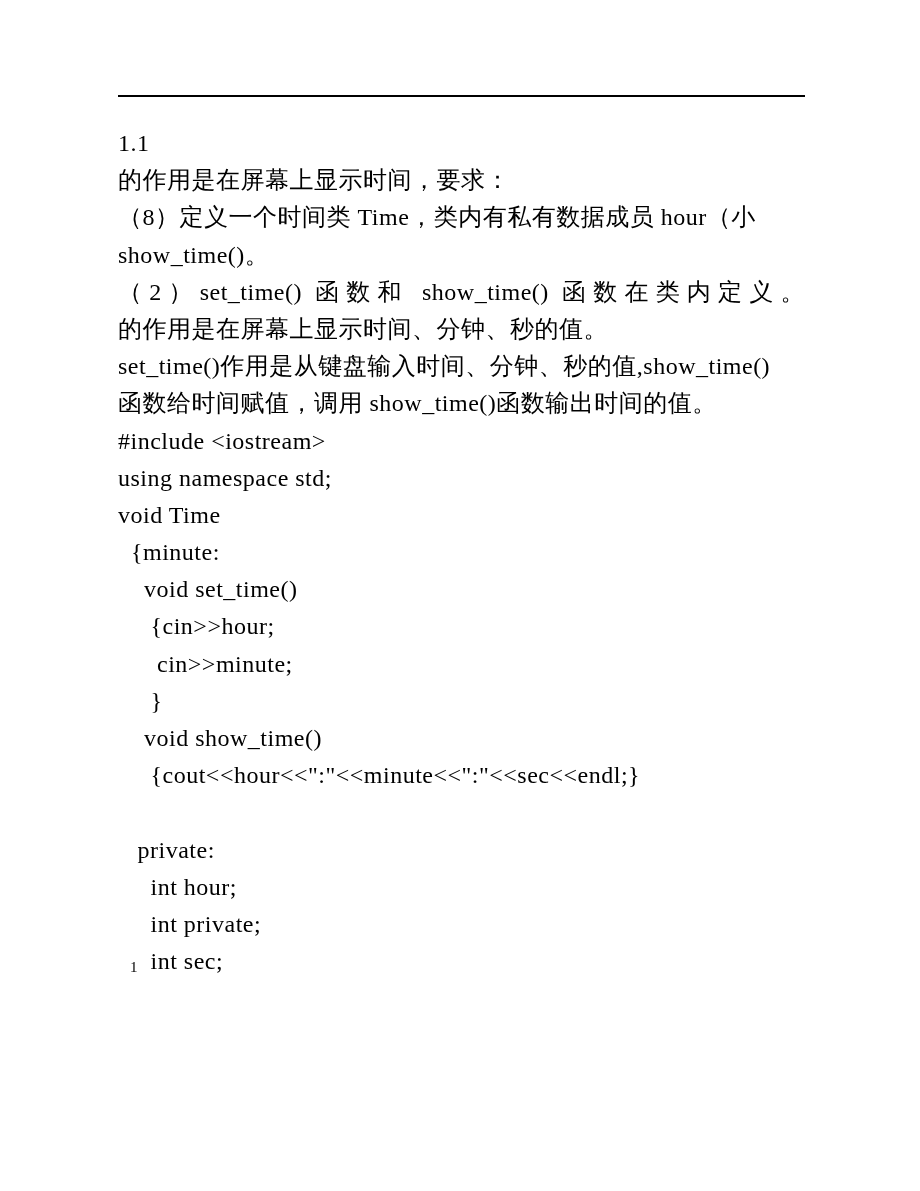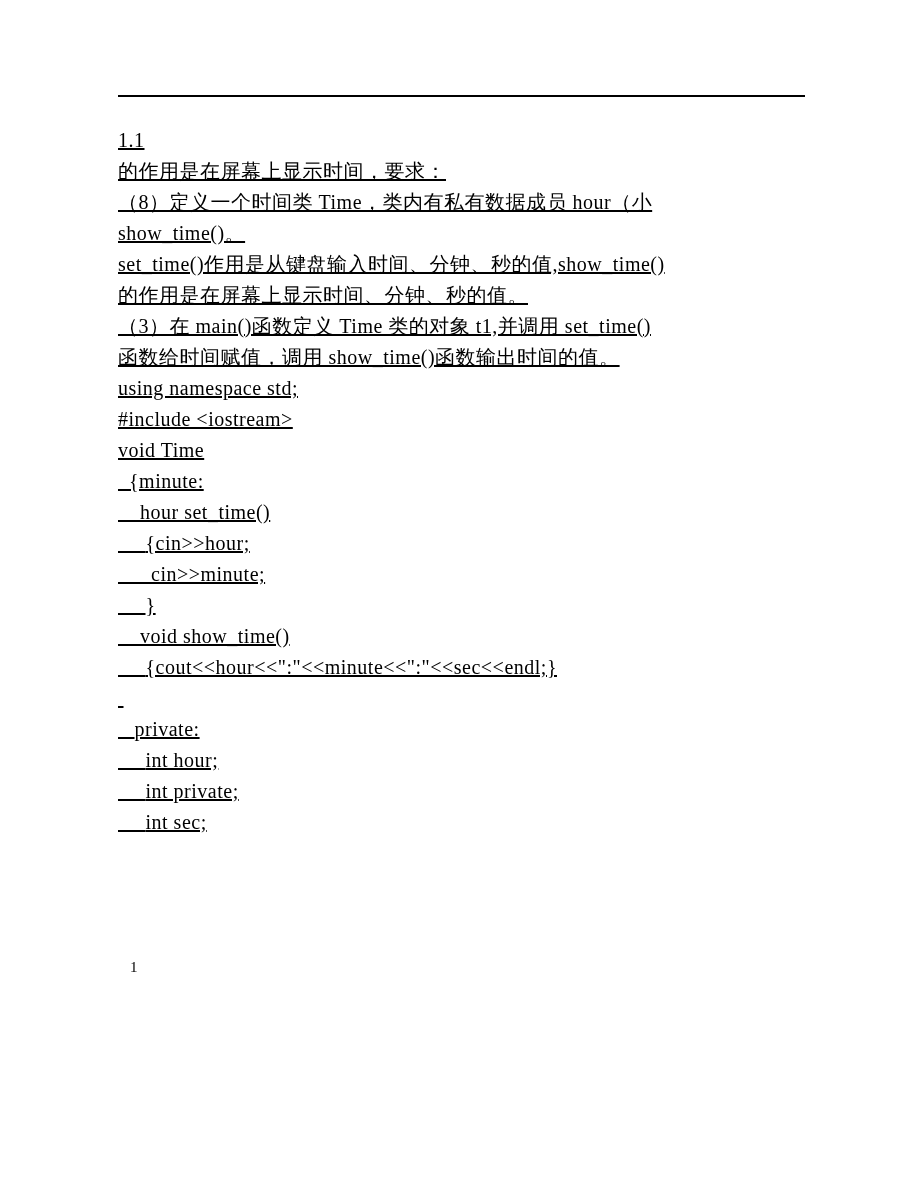--- a/index.html
+++ b/index.html
@@ -17,25 +17,24 @@
     .page {
       padding: 95px 115px 60px 118px;
       width: 100%;
       height: 100%;
     }
     .top-line {
       border-top: 2px solid #000;
       margin-bottom: 28px;
     }
     .content {
-      font-size: 20px;
+      font-size: 24px;
       line-height: 1.55;
       color: #000;
       letter-spacing: 0.5px;
-      text-decoration: underline;
     }
     .line {
       white-space: pre-wrap;
     }
     .justify {
       text-align: justify;
       text-align-last: justify;
     }
     .page-number {
       position: absolute;
@@ -49,29 +48,29 @@
 </head>
 <body>
 
 <div class="page">
   <div class="top-line"></div>
   <div class="content" id="content-container">
   <div class="line">1.1</div>
       <div class="line">的作用是在屏幕上显示时间，要求：</div>
       <div class="line">（8）定义一个时间类 Time，类内有私有数据成员 hour（小</div>
       <div class="line">show_time()。</div>
+      <div class="line justify">（2）set_time() 函数和 show_time() 函数在类内定义。</div>
+      <div class="line">的作用是在屏幕上显示时间、分钟、秒的值。</div>
       <div class="line">set_time()作用是从键盘输入时间、分钟、秒的值,show_time()</div>
-      <div class="line">的作用是在屏幕上显示时间、分钟、秒的值。</div>
-      <div class="line">（3）在 main()函数定义 Time 类的对象 t1,并调用 set_time()</div>
       <div class="line">函数给时间赋值，调用 show_time()函数输出时间的值。</div>
+      <div class="line">#include &lt;iostream&gt;</div>
       <div class="line">using namespace std;</div>
-      <div class="line">#include &lt;iostream&gt;</div>
       <div class="line">void Time</div>
       <div class="line">  {minute:</div>
-      <div class="line">    hour set_time()</div>
+      <div class="line">    void set_time()</div>
       <div class="line">     {cin&gt;&gt;hour;</div>
       <div class="line">      cin&gt;&gt;minute;</div>
       <div class="line">     }</div>
       <div class="line">    void show_time()</div>
       <div class="line">     {cout&lt;&lt;hour&lt;&lt;":"&lt;&lt;minute&lt;&lt;":"&lt;&lt;sec&lt;&lt;endl;}</div>
       <div class="line">&nbsp;</div>
       <div class="line">   private:</div>
       <div class="line">     int hour;</div>
       <div class="line">     int private;</div>
       <div class="line">     int sec;</div>

